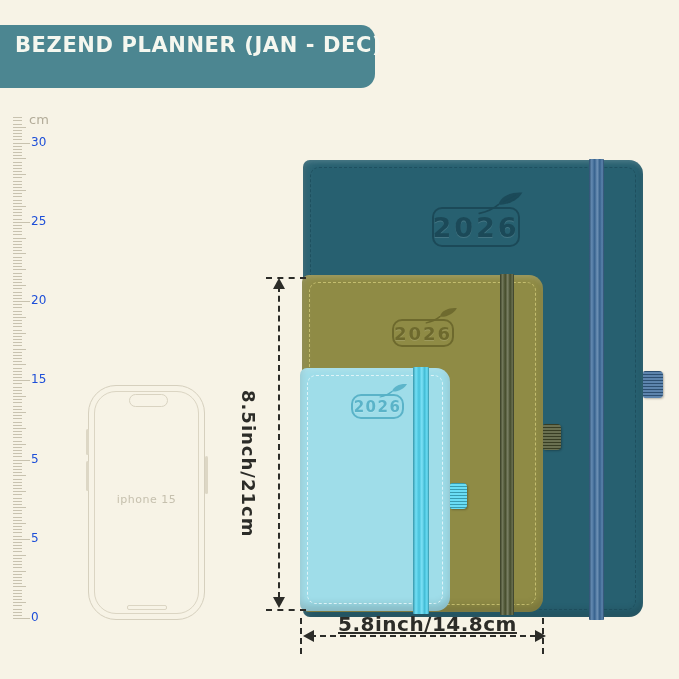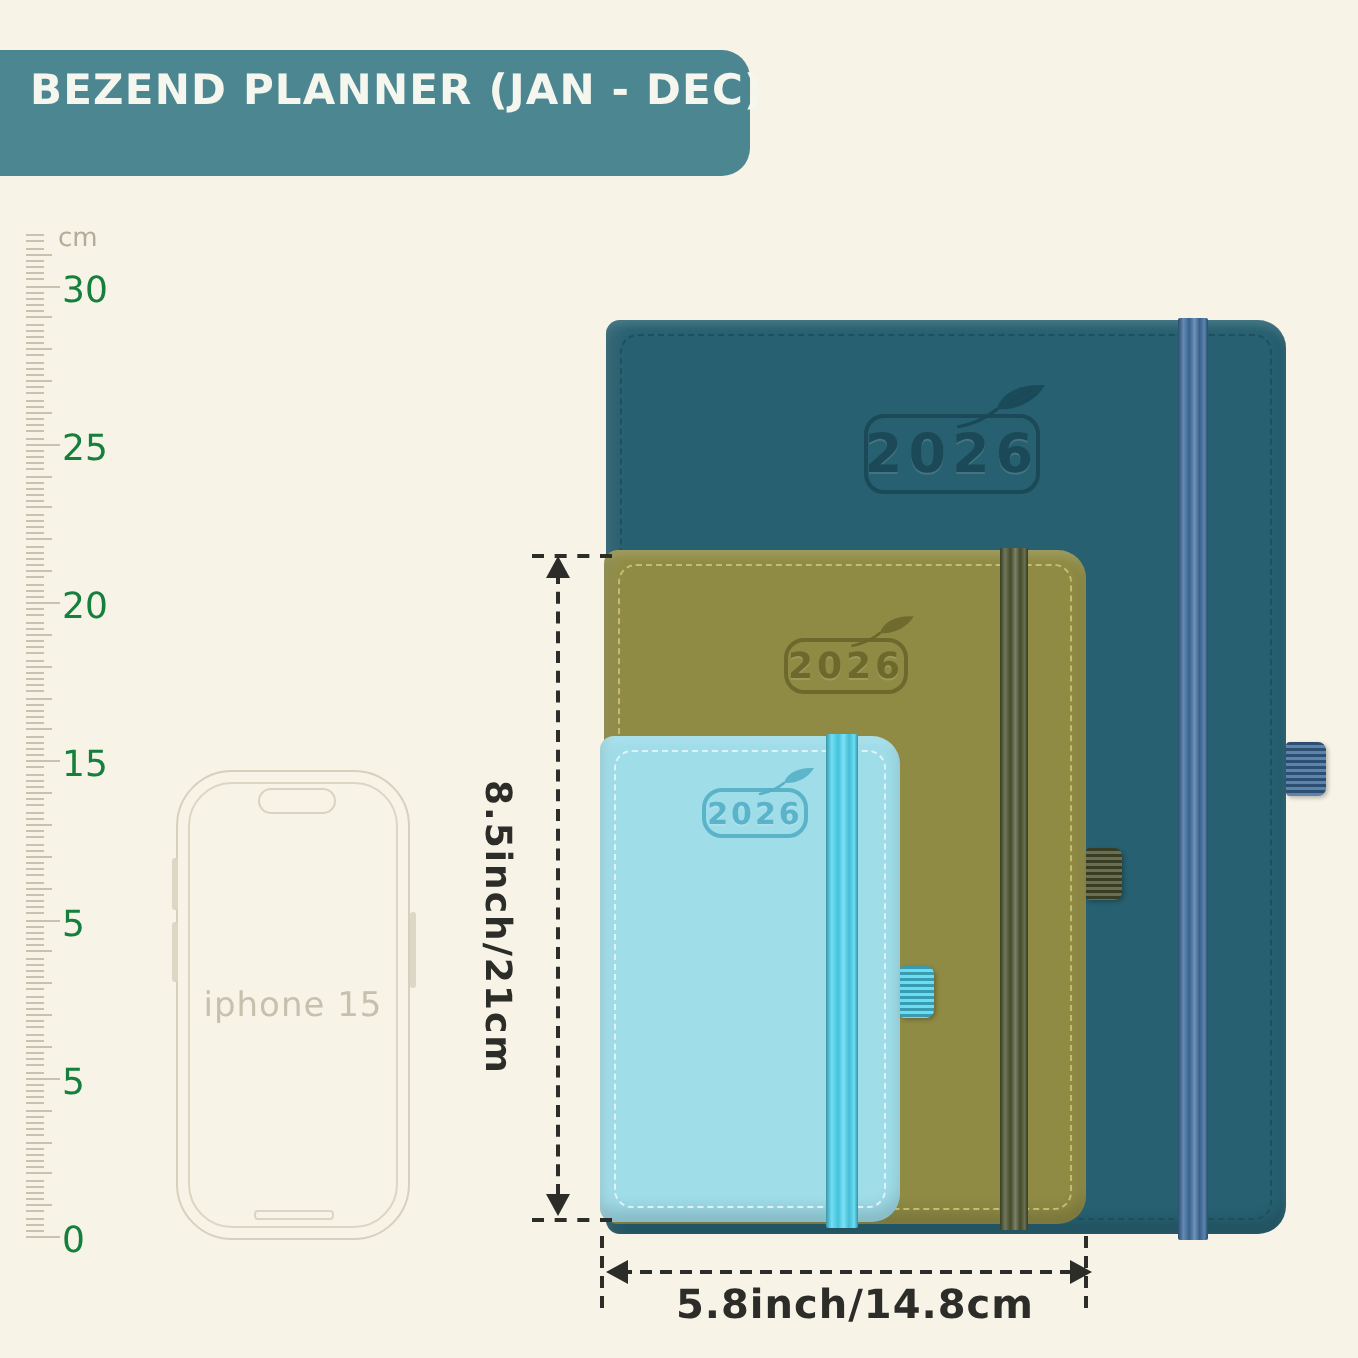--- a/index.html
+++ b/index.html
@@ -10,31 +10,31 @@
   .banner{position:absolute;left:0;top:25px;width:375px;height:63px;background:var(--banner,#4c8691);
           border-radius:0 14px 14px 0;color:#f5f7ef;box-sizing:border-box;padding:8px 0 0 15px;}
   .banner-title{font-size:21px;font-weight:bold;letter-spacing:.6px;white-space:nowrap;}
   .banner-sub{font-size:13px;margin-top:4px;letter-spacing:.3px;}
 
   
   .info{position:absolute;left:303px;top:104px;color:#3a382e;font-size:17px;line-height:25px;letter-spacing:.3px;}
 
   
   .ruler-tick{position:absolute;height:1px;background:#c8c2af;}
-  .ruler-num{position:absolute;color:#15803d;font-size:18px;}
+  .ruler-num{position:absolute;color:#1d4ed8;font-size:12px;}
   .ruler-unit{position:absolute;left:29px;top:112px;color:#b3ac99;font-size:13px;}
 
   
   .phone{position:absolute;left:88px;top:385px;width:117px;height:235px;border:1.5px solid #d6d0be;
          border-radius:28px;box-sizing:border-box;}
   .phone-inner{position:absolute;left:5px;top:5px;right:5px;bottom:5px;border:1px solid #dbd5c3;border-radius:22px;}
   .phone-island{position:absolute;left:40px;top:8px;width:37px;height:11px;border:1px solid #d9d3c1;border-radius:7px;}
   .phone-port{position:absolute;left:50%;transform:translateX(-50%);bottom:9px;width:38px;height:3px;border:1px solid #dbd5c3;border-radius:2px;}
   .phone-btn{position:absolute;width:3px;background:#ddd7c5;border-radius:2px;}
-  .phone-label{position:absolute;left:0;right:0;top:107px;text-align:center;color:#c6c0ae;font-size:17px;letter-spacing:.5px;}
+  .phone-label{position:absolute;left:0;right:0;top:107px;text-align:center;color:#c6c0ae;font-size:11px;letter-spacing:.5px;}
 
   
   .planner{position:absolute;background:var(--cover);border-radius:7px 14px 14px 7px;
            box-shadow:inset 0 -6px 8px rgba(0,0,0,.16), inset 4px 2px 8px rgba(255,255,255,.10), inset 0 2px 4px rgba(255,255,255,.10);}
   .planner-large{left:303px;top:160px;width:340px;height:457px;}
   .planner-medium{left:302px;top:275px;width:241px;height:337px;}
   .planner-small{left:300px;top:368px;width:150px;height:243px;}
   .stitch{position:absolute;left:7px;top:7px;right:7px;bottom:7px;border:1.5px dashed var(--stitch);border-radius:9px;opacity:.85;}
   .band{position:absolute;top:-1px;bottom:-3px;background-color:var(--band);
         background-image:linear-gradient(90deg,rgba(0,0,0,.30) 0%,rgba(255,255,255,.20) 18%,rgba(0,0,0,.10) 38%,rgba(255,255,255,.26) 55%,rgba(0,0,0,.12) 72%,rgba(255,255,255,.16) 88%,rgba(0,0,0,.32) 100%);
@@ -319,15 +319,15 @@
   <div class="dim dash-v" style="left:278px;top:286px;height:312px;"></div>
   <div class="arr arr-up" style="left:273px;top:278px;"></div>
   <div class="arr arr-down" style="left:273px;top:597px;"></div>
   <div class="dim dim-v-label" style="left:238px;top:390px;">8.5inch/21cm</div>
 
   <div class="dim dash-v" style="left:300px;top:618px;height:36px;"></div>
   <div class="dim dash-v" style="left:542px;top:618px;height:36px;"></div>
   <div class="dim dash-h" style="left:310px;top:635px;width:226px;"></div>
   <div class="arr arr-left" style="left:303px;top:630px;"></div>
   <div class="arr arr-right" style="left:535px;top:630px;"></div>
-  <div class="dim dim-h-label" style="left:338px;top:640px;width:170px;">5.8inch/14.8cm</div>
+  <div class="dim dim-h-label" style="left:338px;top:612px;width:170px;text-decoration:underline;">5.8inch/14.8cm</div>
 
 </div>
 
 </body></html>

